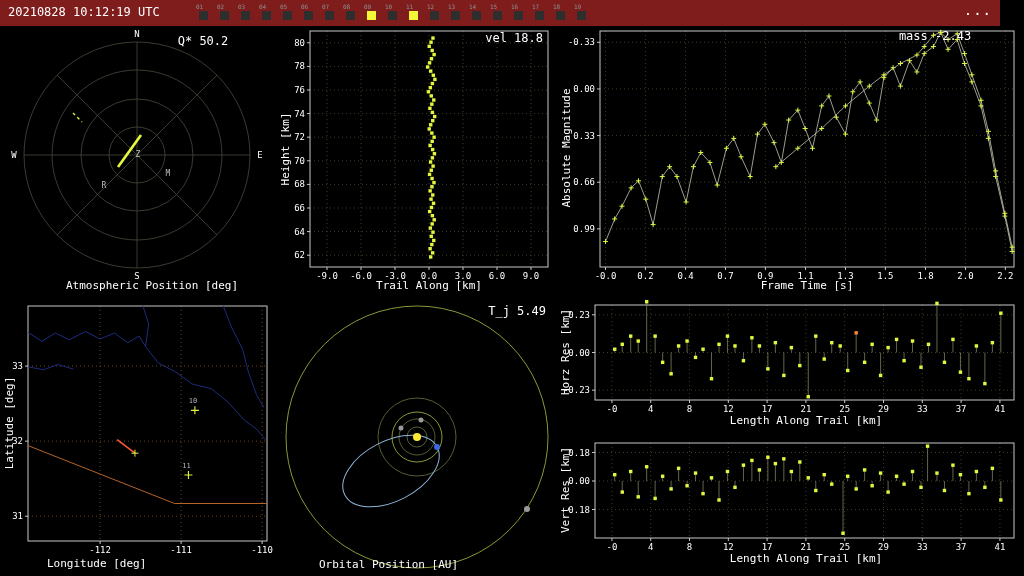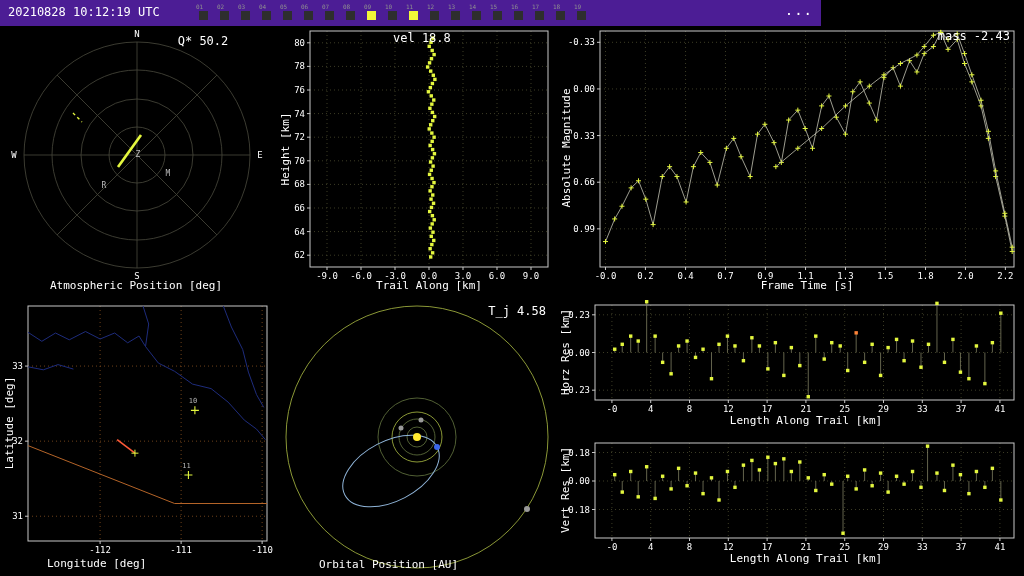--- a/index.html
+++ b/index.html
@@ -2,21 +2,21 @@
 <html><head>
 <meta charset="utf-8">
 <style>
   html,body{margin:0;padding:0;background:#000;}
   body{width:1024px;height:576px;position:relative;overflow:hidden;
        font-family:"DejaVu Sans Mono",monospace;color:#fff;}
   .lbl{position:absolute;font-size:11px;white-space:nowrap;color:#fff;}
   .title{font-size:12px;}
   .vlbl{position:absolute;width:200px;height:14px;text-align:center;font-size:11px;
         transform:rotate(-90deg);white-space:nowrap;color:#fff;}
-  #topbar{position:absolute;left:0;top:0;width:821px;height:26px;background:#4c1d95;}
+  #topbar{position:absolute;left:0;top:0;width:1000px;height:26px;background:#7f1d1d;}
   #timestamp{position:absolute;left:8px;top:5px;font-size:12px;}
   #tiles{position:absolute;left:196px;top:4px;display:flex;}
   .tile{display:flex;flex-direction:column;align-items:flex-start;width:21px;cursor:default;}
   .tnum{font-size:6px;line-height:6px;color:#909090;}
   .tbox{width:9px;height:9px;margin:1px 0 0 3px;background:#2e2e2e;}
   .tile.on .tbox{background:#f2f738;}
   #menu{position:absolute;right:8px;top:2px;font-size:14px;letter-spacing:1px;}
   svg{position:absolute;display:block;}
 </style>
 </head>
@@ -714,33 +714,33 @@
       <line x1="424.8766816143498" y1="43" x2="424.8766816143498" y2="49.33333333333333" stroke="#8f8f6e" stroke-width="0.7"></line>
       <rect x="423.17668161434983" y="47.633333333333326" width="3.4" height="3.4" fill="#e4f73e"></rect>
       <line x1="432.3923766816144" y1="43" x2="432.3923766816144" y2="30.333333333333332" stroke="#8f8f6e" stroke-width="0.7"></line>
       <rect x="430.6923766816144" y="28.633333333333333" width="3.4" height="3.4" fill="#e4f73e"></rect>
       <line x1="440.847533632287" y1="43" x2="440.847533632287" y2="62" stroke="#8f8f6e" stroke-width="0.7"></line>
       <rect x="439.14753363228704" y="60.3" width="3.4" height="3.4" fill="#e4f73e"></rect>
     </g>
   </svg>
 
 <div class="lbl title" style="left:128px;top:34px;width:150px;text-align:center">Q* 50.2</div>
-<div class="lbl" style="left:36px;top:279px;width:200px;text-align:center">Atmospheric Position [deg]</div>
-
-<div class="lbl title" style="left:393px;top:31px;width:150px;text-align:left">vel 18.8</div>
+<div class="lbl" style="left:52px;top:279px;width:200px;text-align:center">Atmospheric Position [deg]</div>
+
+<div class="lbl title" style="left:393px;top:31px;width:150px;text-align:right">vel 18.8</div>
 <div class="vlbl" style="left:186px;top:142px">Height [km]</div>
 <div class="lbl" style="left:329px;top:279px;width:200px;text-align:center">Trail Along [km]</div>
 
-<div class="lbl title" style="left:860px;top:29px;width:150px;text-align:right">mass -2.43</div>
+<div class="lbl title" style="left:860px;top:29px;width:150px;text-align:center">mass -2.43</div>
 <div class="vlbl" style="left:467px;top:141px">Absolute Magnitude</div>
 <div class="lbl" style="left:707px;top:279px;width:200px;text-align:center">Frame Time [s]</div>
 
 <div class="vlbl" style="left:-90px;top:416px">Latitude [deg]</div>
 <div class="lbl" style="left:47px;top:557px;width:200px;text-align:left">Longitude [deg]</div>
 
-<div class="lbl title" style="left:396px;top:304px;width:150px;text-align:right">T_j 4.58</div>
+<div class="lbl title" style="left:396px;top:304px;width:150px;text-align:right">T_j 5.49</div>
 <div class="lbl" style="left:319px;top:558px;width:200px;text-align:left">Orbital Position [AU]</div>
 
 <div class="vlbl" style="left:466px;top:345px">Horz Res [km]</div>
 <div class="lbl" style="left:706px;top:414px;width:200px;text-align:center">Length Along Trail [km]</div>
 
 <div class="vlbl" style="left:466px;top:483px">Vert Res [km]</div>
 <div class="lbl" style="left:706px;top:552px;width:200px;text-align:center">Length Along Trail [km]</div>
 
 </body></html>

